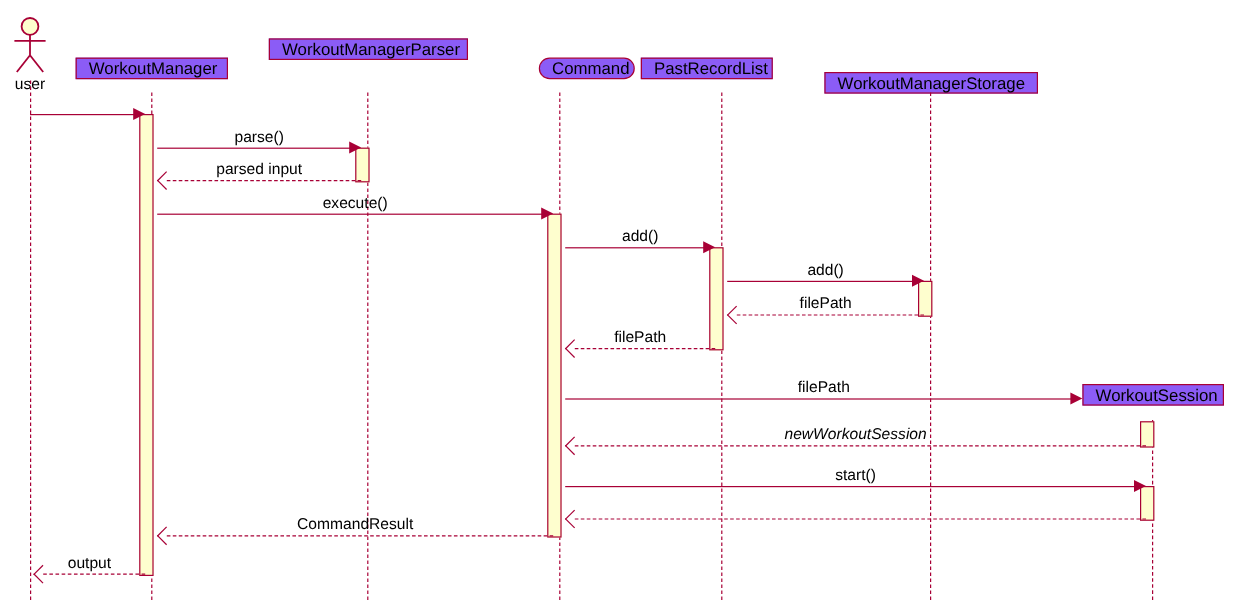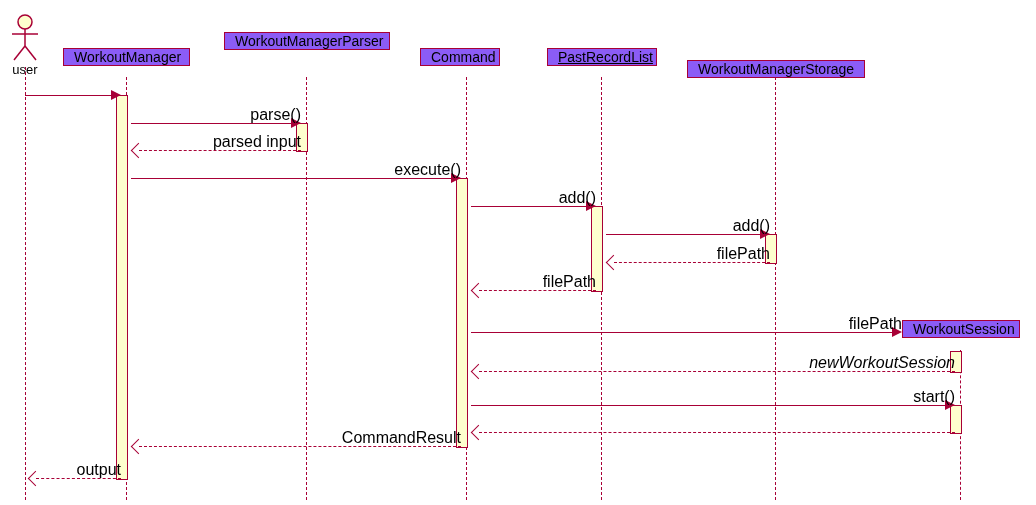--- a/index.html
+++ b/index.html
@@ -33,23 +33,23 @@
     border-left: 1.5px dashed #a80036;
   }
   .activation {
     position: absolute;
     width: 10px;
     background: #fefece;
     border: 1px solid #a80036;
   }
   .msg-label {
     position: absolute;
-    font-size: 16px;
+    font-size: 13px;
     white-space: nowrap;
-    text-align: right;
+    text-align: center;
   }
   .arrow-line {
     position: absolute;
     height: 0;
     border-top-width: 1px;
     border-top-color: #a80036;
   }
   .solid { border-top-style: solid; }
   .dashed { border-top-style: dashed; }
   .arrow-head {
@@ -78,23 +78,23 @@
     <line x1="17" y1="32" x2="28" y2="46" stroke="#a80036" stroke-width="1.5"></line>
   </svg>
   <div class="actor-label">user</div>
 </div>
 
 <div id="diagram">
     <div class="participant" style="left: 63px; top: 48px; width: 105px;">WorkoutManager</div>
     <div class="lifeline" style="left: 126px; top: 77px; height: 423px;"></div>
     <div class="participant" style="left: 224px; top: 32px; width: 144px;">WorkoutManagerParser</div>
     <div class="lifeline" style="left: 306px; top: 77px; height: 423px;"></div>
-    <div class="participant" style="left: 420px; top: 48px; width: 58px;">Command</div>
+    <div class="participant" style="left: 449px; top: 48px; width: 58px; border-radius: 13px;">Command</div>
     <div class="lifeline" style="left: 466px; top: 77px; height: 423px;"></div>
-    <div class="participant" style="left: 547px; top: 48px; width: 88px; text-decoration: underline;">PastRecordList</div>
+    <div class="participant" style="left: 534px; top: 48px; width: 88px;">PastRecordList</div>
     <div class="lifeline" style="left: 601px; top: 77px; height: 423px;"></div>
     <div class="participant" style="left: 687px; top: 48px; width: 156px; margin-top: 12px;">WorkoutManagerStorage</div>
     <div class="lifeline" style="left: 775px; top: 77px; height: 423px;"></div>
     <div class="participant" style="left: 902px; top: 320px; width: 96px;">WorkoutSession</div>
     <div class="lifeline" style="left: 960px; top: 350px; height: 150px;"></div>
     <div class="lifeline" style="left: 25px; top: 67px; height: 433px;"></div>
     <div class="activation" style="left: 116px; top: 95px; height: 383px;"></div>
     <div class="activation" style="left: 296px; top: 123px; height: 27px;"></div>
     <div class="activation" style="left: 456px; top: 178px; height: 268px;"></div>
     <div class="activation" style="left: 591px; top: 206px; height: 84px;"></div>

